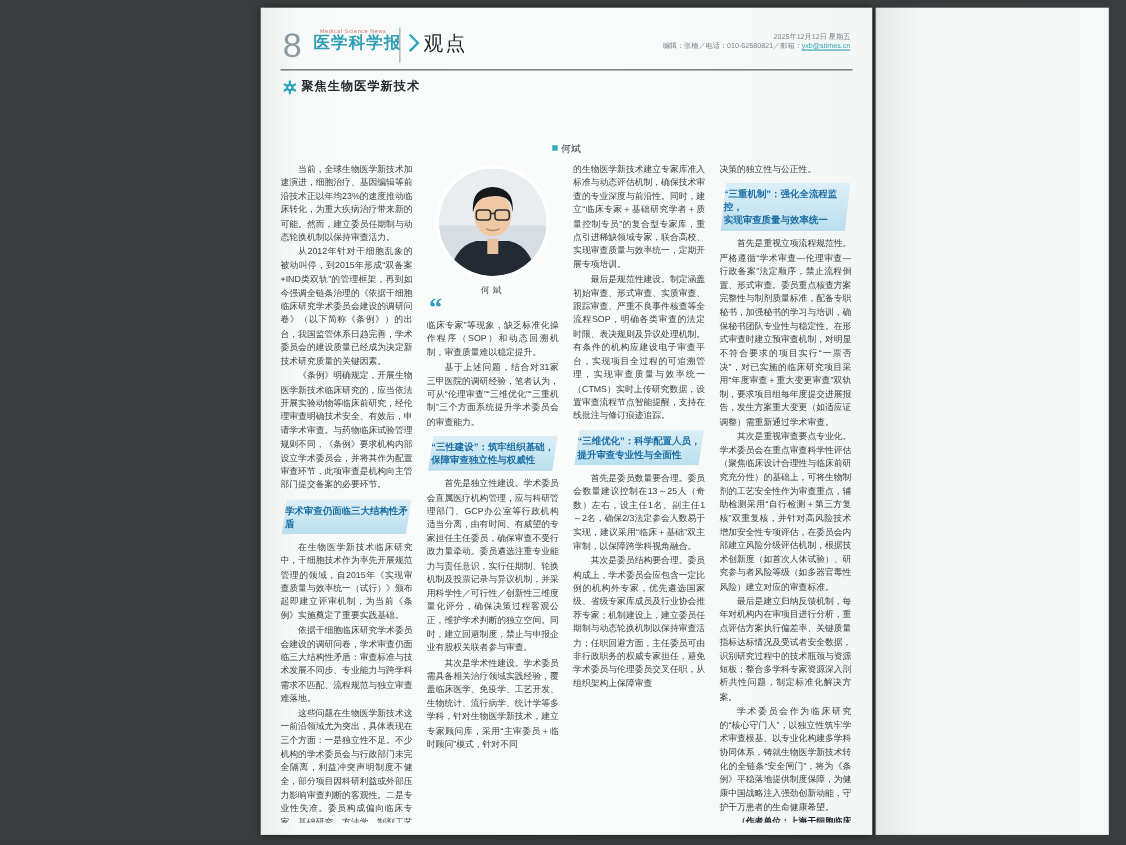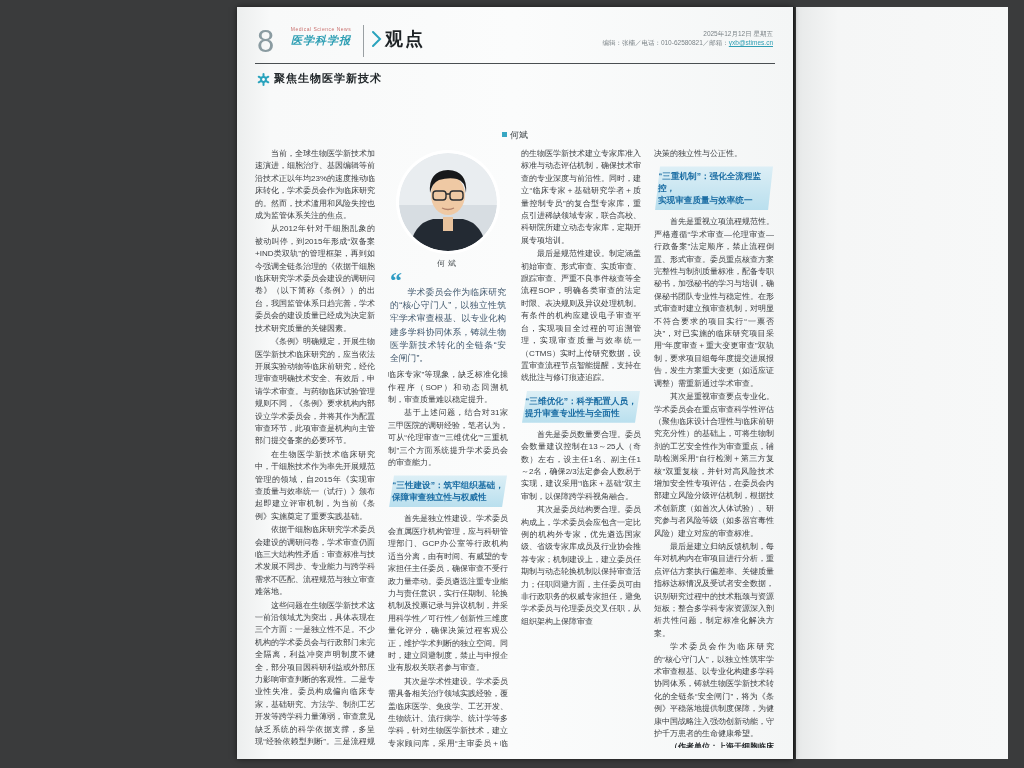--- a/index.html
+++ b/index.html
@@ -24,27 +24,27 @@
     position:absolute;left:796px;top:7px;width:212px;height:752px;
     background:linear-gradient(90deg,#e7e9e9 0%,#f5f6f6 20%,#f7f8f8 100%);
   }
   
   .ph{position:absolute;left:18px;right:18px;top:16px;height:40px;
       border-bottom:1.5px solid #4a4f52;}
   .page-num{position:absolute;left:2px;top:1px;font-size:31px;font-weight:400;
       color:#8a9ba1;letter-spacing:1px;}
   .masthead{position:absolute;left:30px;top:3px;width:72px;text-align:center;}
   .masthead-en{font-size:5px;color:#c9706e;letter-spacing:.5px;line-height:6px;white-space:nowrap;}
-  .masthead-cn{font-size:11px;font-weight:bold;font-style:italic;color:#2f9fb4;
+  .masthead-cn{font-size:15px;font-weight:bold;color:#2f9fb4;
       letter-spacing:1px;line-height:17px;white-space:nowrap;
       font-family:"Liberation Serif",serif;}
   .hdr-divider{position:absolute;left:108px;top:2px;width:1px;height:32px;background:#9aa0a3;}
   .section-wrap{position:absolute;left:116px;top:4px;display:flex;align-items:center;gap:3px;}
   .chev{width:11px;height:18px;display:inline-block;}
-  .section-label{font-size:18px;font-weight:bold;color:#1e2326;letter-spacing:2px;}
+  .section-label{font-size:18px;font-weight:normal;color:#1e2326;letter-spacing:2px;}
   .hdr-right{position:absolute;right:2px;top:6px;text-align:right;color:#7b8387;
       font-size:6.5px;line-height:9px;}
   .hdr-email{color:#2f9fb4;text-decoration:underline;}
   
   .kicker{position:absolute;left:20px;top:64px;display:flex;align-items:flex-end;gap:4px;}
   .kicker-text{font-size:11px;font-weight:bold;color:#23292c;letter-spacing:1px;}
   .headline{position:absolute;left:18px;right:18px;top:84px;text-align:center;
       font-size:25px;font-weight:bold;color:#101316;letter-spacing:.5px;
       font-family:"Liberation Sans",sans-serif;white-space:nowrap;}
   .byline{position:absolute;left:0;right:0;top:122px;text-align:center;font-size:9px;color:#3c4346;}
@@ -121,23 +121,24 @@
       <span class="kicker-text">聚焦生物医学新技术</span>
     </div>
 
     <div class="byline">
       <span class="byline-dot"></span><span>何斌</span>
     </div>
 
     <div class="body-grid">
       <div class="col">
           <div>
-            <p class="para">当前，全球生物医学新技术加速演进，细胞治疗、基因编辑等前沿技术正以年均23%的速度推动临床转化，学术委员会作为临床研究的。然而，技术滥用和风险失控也成为监管体系关注的焦点。</p>
+            <p class="para">当前，全球生物医学新技术加速演进，细胞治疗、基因编辑等前沿技术正以年均23%的速度推动临床转化，为重大疾病治疗带来新的可能。然而，建立委员任期制与动态轮换机制以保持审查活力。</p>
             <p class="para">从2012年针对干细胞乱象的被动叫停，到2015年形成“双备案+IND类双轨”的管理框架，再到如今强调全链条治理的《依据干细胞临床研究学术委员会建设的调研问卷》（以下简称《条例》）的出台，我国监管体系日趋完善，学术委员会的建设质量已经成为决定新技术研究质量的关键因素。</p>
             <p class="para">《条例》明确规定，开展生物医学新技术临床研究的，应当依法开展实验动物等临床前研究，经伦理审查明确技术安全、有效后，申请学术审查。与药物临床试验管理规则不同，《条例》要求机构内部设立学术委员会，并将其作为配置审查环节，此项审查是机构向主管部门提交备案的必要环节。</p>
+            <div class="subhead">学术审查仍面临三大结构性矛盾</div>
             <p class="para">在生物医学新技术临床研究中，干细胞技术作为率先开展规范管理的领域，自2015年《实现审查质量与效率统一（试行）》颁布起即建立评审机制，为当前《条例》实施奠定了重要实践基础。</p>
             <p class="para">依据干细胞临床研究学术委员会建设的调研问卷，学术审查仍面临三大结构性矛盾：审查标准与技术发展不同步、专业能力与跨学科需求不匹配、流程规范与独立审查难落地。</p>
             <p class="para">这些问题在生物医学新技术这一前沿领域尤为突出，具体表现在三个方面：一是独立性不足。不少机构的学术委员会与行政部门未完全隔离，利益冲突声明制度不健全，部分项目因科研利益或外部压力影响审查判断的客观性。二是专业性失准。委员构成偏向临床专家，基础研究、方法学、制剂工艺开发等跨学科力量薄弱，审查意见缺乏系统的科学依据支撑，多呈现“经验依赖型判断”。三是流程规范缺失，部分机构仍存在“先备</p>
           </div>
         </div>
 
       <div class="col">
         <figure class="photo-fig">
           <div class="photo-ring">
             <svg width="98" height="98" viewBox="0 0 98 98">
@@ -162,35 +163,34 @@
                 <line x1="47" y1="41" x2="51" y2="41" stroke="#2a2d30" stroke-width="1.4"></line>
 
                 <path d="M43 55 Q49 58 55 55" stroke="#b3826a" stroke-width="1.3" fill="none"></path>
               </g>
             </svg>
           </div>
         </figure>
         <div class="photo-caption">何斌</div>
         <div class="quote">
           <span class="qmark">“</span>
-          <p class="quote-text" style="margin:0;">学术委员会作为临床研究的“核心守门人”，以独立性筑牢学术审查根基、以专业化构建多学科协同体系，铸就生物医学新技术转化的全链条“安全闸门”。</p>
         </div>
         <div>
             <p class="para cont">临床专家”等现象，缺乏标准化操作程序（SOP）和动态回溯机制，审查质量难以稳定提升。</p>
             <p class="para">基于上述问题，结合对31家三甲医院的调研经验，笔者认为，可从“伦理审查”“三维优化”“三重机制”三个方面系统提升学术委员会的审查能力。</p>
             <div class="subhead">“三性建设”：筑牢组织基础，
 保障审查独立性与权威性</div>
             <p class="para">首先是独立性建设。学术委员会直属医疗机构管理，应与科研管理部门、GCP办公室等行政机构适当分离，由有时间、有威望的专家担任主任委员，确保审查不受行政力量牵动。委员遴选注重专业能力与责任意识，实行任期制、轮换机制及投票记录与异议机制，并采用科学性／可行性／创新性三维度量化评分，确保决策过程客观公正，维护学术判断的独立空间。同时，建立回避制度，禁止与申报企业有股权关联者参与审查。</p>
             <p class="para">其次是学术性建设。学术委员需具备相关治疗领域实践经验，覆盖临床医学、免疫学、工艺开发、生物统计、流行病学、统计学等多学科，针对生物医学新技术，建立专家顾问库，采用“主审委员＋临时顾问”模式，针对不同</p>
           </div>
       </div>
 
       <div class="col">
           <div>
-            <p class="para cont">的生物医学新技术建立专家库准入标准与动态评估机制，确保技术审查的专业深度与前沿性。同时，建立“临床专家＋基础研究学者＋质量控制专员”的复合型专家库，重点引进稀缺领域专家，联合高校、科研院所建立动态专家库，定期开展专项培训。</p>
+            <p class="para cont">的生物医学新技术建立专家库准入标准与动态评估机制，确保技术审查的专业深度与前沿性。同时，建立“临床专家＋基础研究学者＋质量控制专员”的复合型专家库，重点引进稀缺领域专家，联合高校、实现审查质量与效率统一，定期开展专项培训。</p>
             <p class="para">最后是规范性建设。制定涵盖初始审查、形式审查、实质审查、跟踪审查、严重不良事件核查等全流程SOP，明确各类审查的法定时限、表决规则及异议处理机制。有条件的机构应建设电子审查平台，实现项目全过程的可追溯管理，实现审查质量与效率统一（CTMS）实时上传研究数据，设置审查流程节点智能提醒，支持在线批注与修订痕迹追踪。</p>
             <div class="subhead">“三维优化”：科学配置人员，
 提升审查专业性与全面性</div>
             <p class="para">首先是委员数量要合理。委员会数量建议控制在13～25人（奇数）左右，设主任1名、副主任1～2名，确保2/3法定参会人数易于实现，建议采用“临床＋基础”双主审制，以保障跨学科视角融合。</p>
             <p class="para">其次是委员结构要合理。委员构成上，学术委员会应包含一定比例的机构外专家，优先遴选国家级、省级专家库成员及行业协会推荐专家；机制建设上，建立委员任期制与动态轮换机制以保持审查活力；任职回避方面，主任委员可由非行政职务的权威专家担任，避免学术委员与伦理委员交叉任职，从组织架构上保障审查</p>
           </div>
         </div>
       <div class="col">
           <div>
             <p class="para cont">决策的独立性与公正性。</p>

